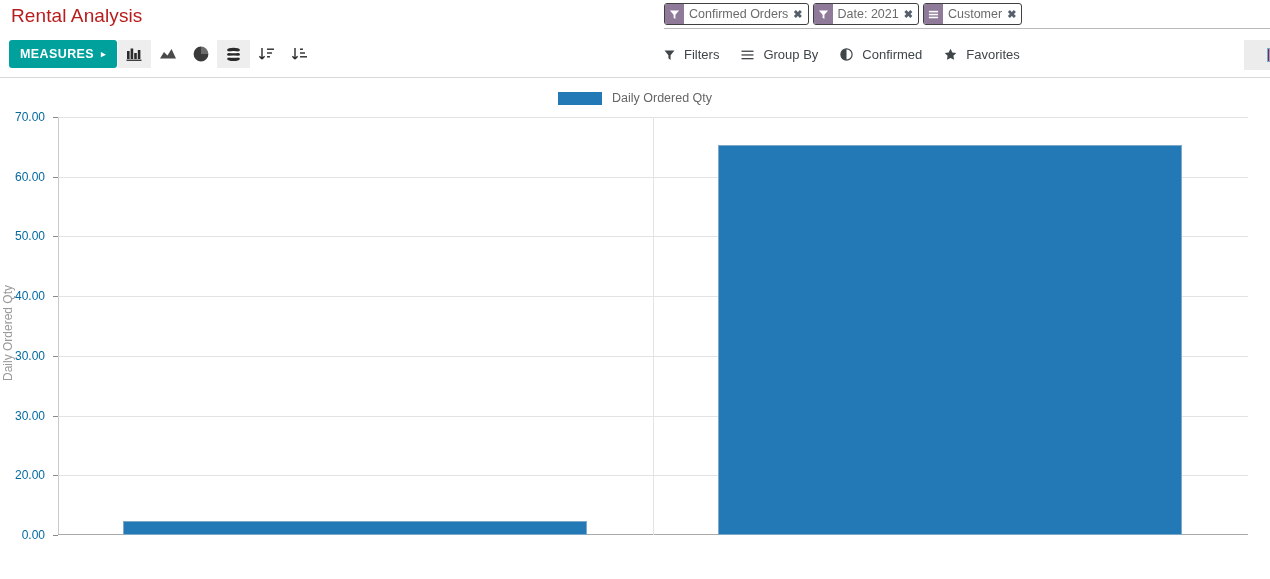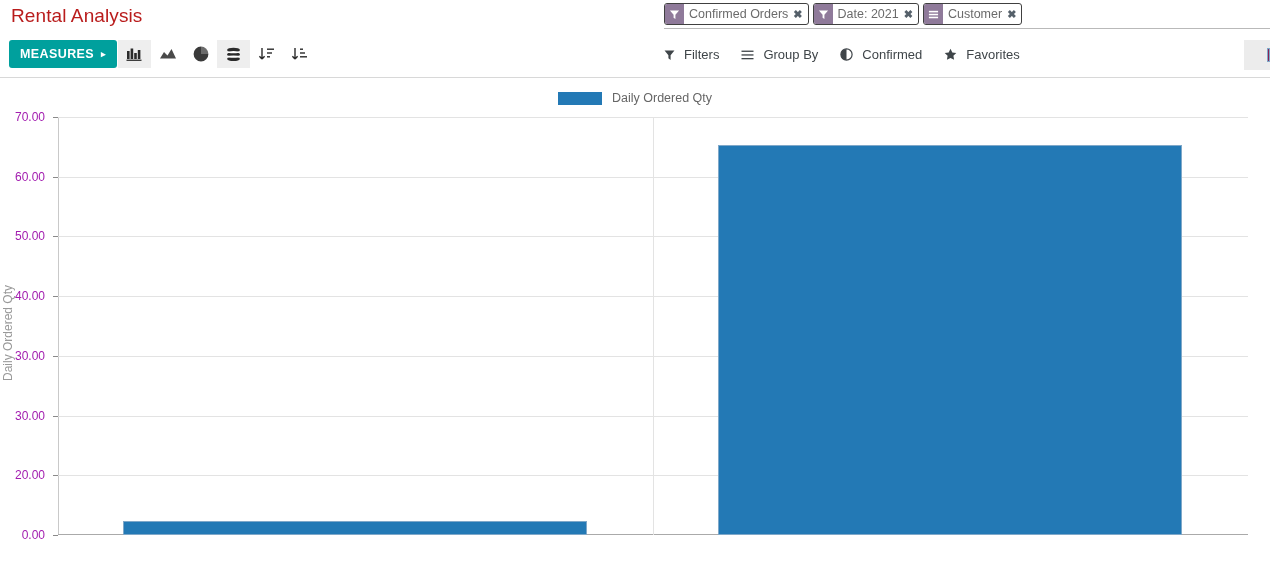--- a/index.html
+++ b/index.html
@@ -219,21 +219,21 @@
   .ylabels {
     position: absolute;
     left: 0; top: 39px;
     width: 52px; height: 418px;
   }
   .ylabel {
     position: absolute;
     right: 7px;
     transform: translateY(-50%);
     font-size: 12px;
-    color: #a21caf;
+    color: #0369a1;
     white-space: nowrap;
   }
 
   .bar {
     position: absolute;
     bottom: 0;
     background: #2379b5;
     border: 1px solid #7fa8c9;
   }
   .axis-title-y {

